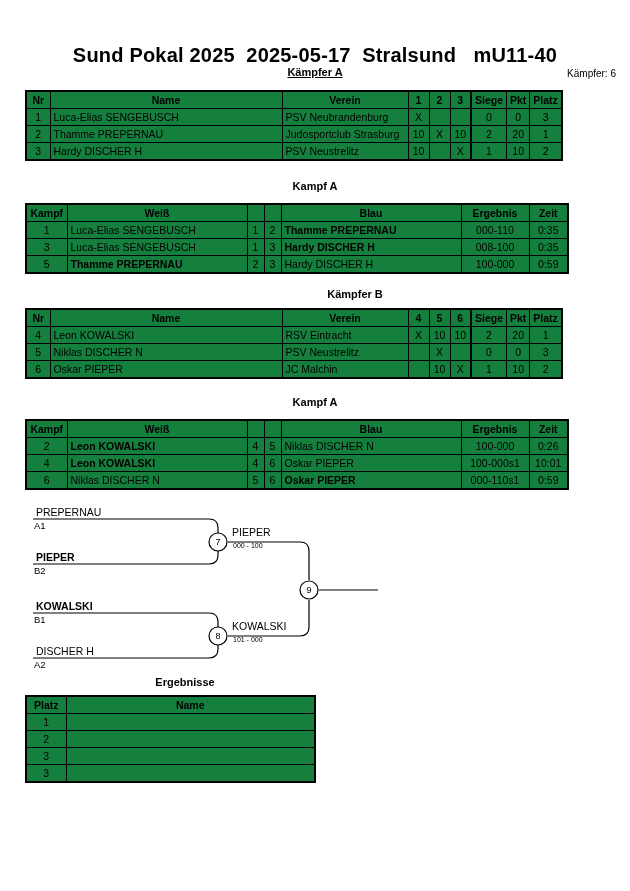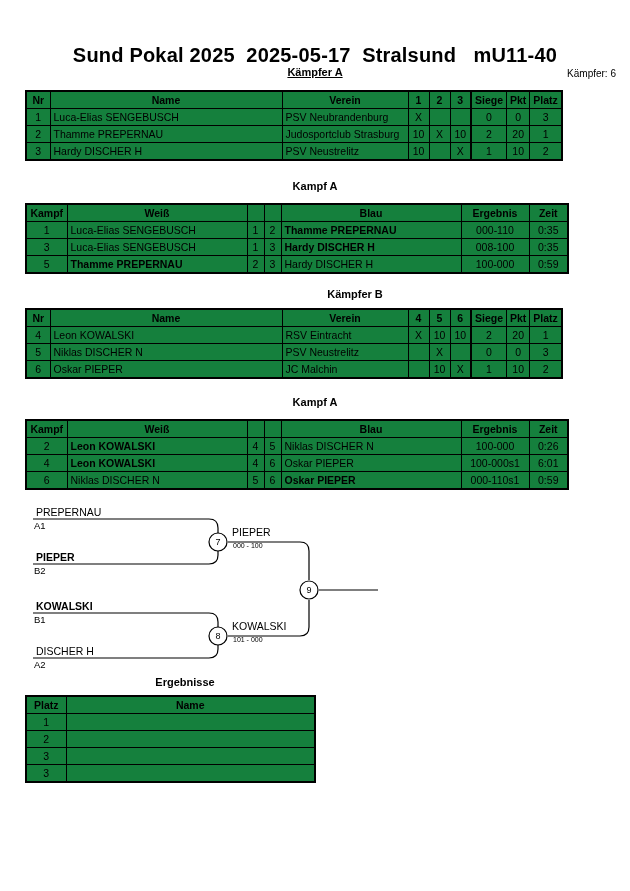--- a/index.html
+++ b/index.html
@@ -347,21 +347,21 @@
         <td class="c">100-000</td>
         <td class="c">0:26</td>
       </tr>
       <tr>
         <td class="c">4</td>
         <td class="l b">Leon KOWALSKI</td>
         <td class="c">4</td>
         <td class="c">6</td>
         <td class="l">Oskar PIEPER</td>
         <td class="c">100-000s1</td>
-        <td class="c">6:01</td>
+        <td class="c">10:01</td>
       </tr>
       <tr>
         <td class="c">6</td>
         <td class="l">Niklas DISCHER N</td>
         <td class="c">5</td>
         <td class="c">6</td>
         <td class="l b">Oskar PIEPER</td>
         <td class="c">000-110s1</td>
         <td class="c">0:59</td>
       </tr>

